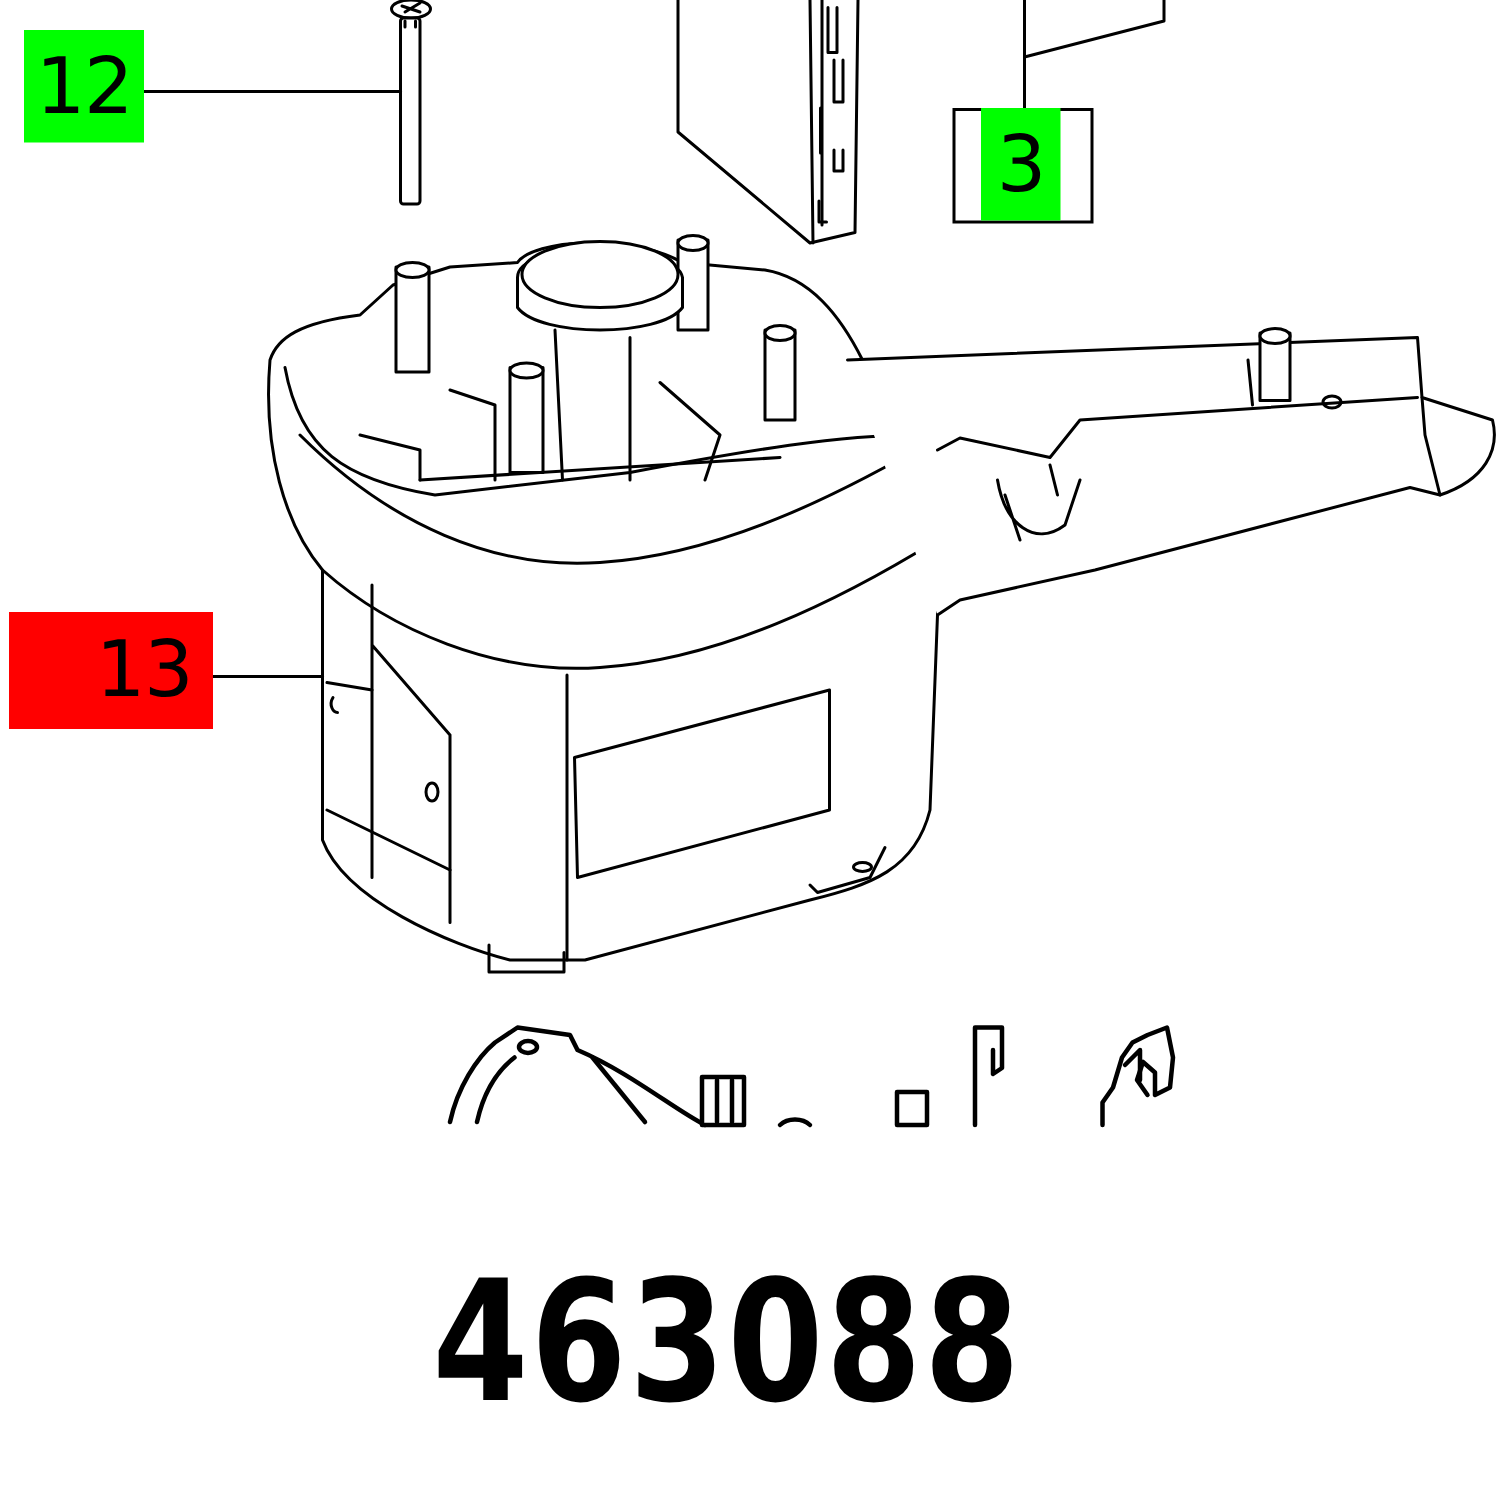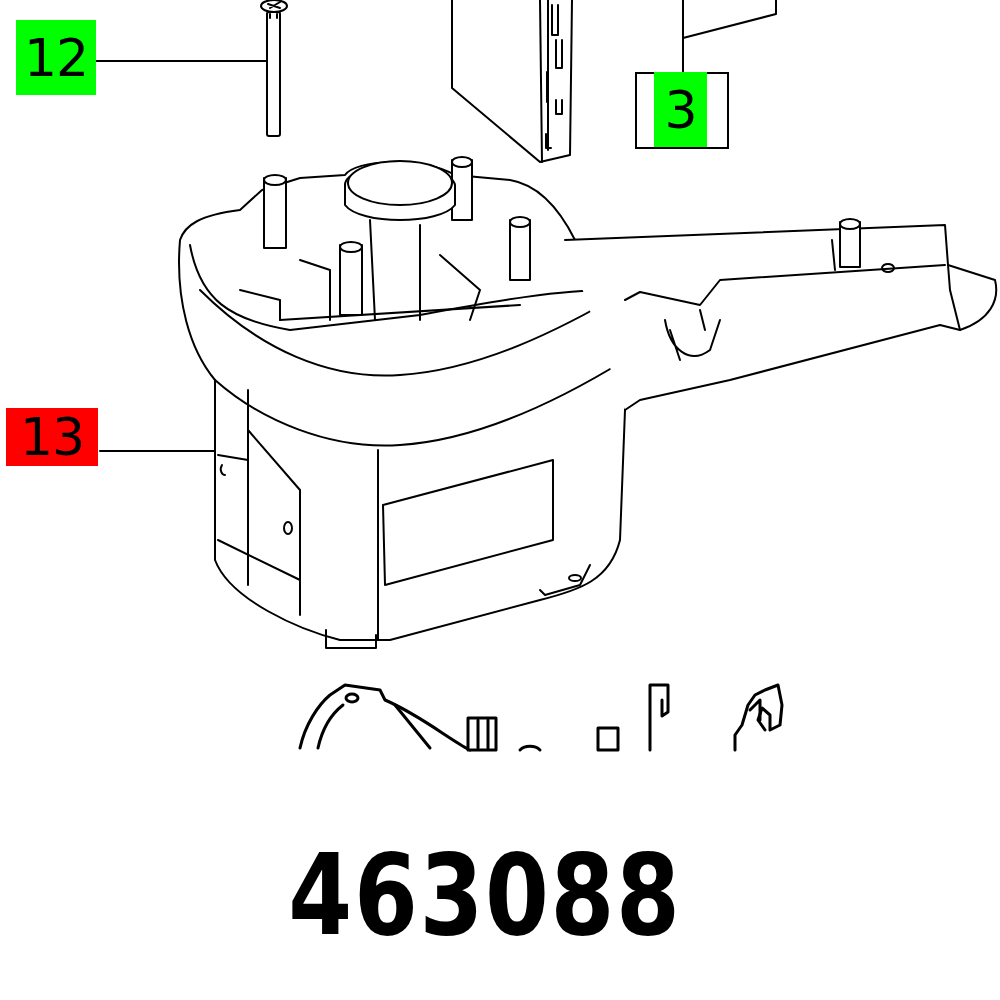--- a/index.html
+++ b/index.html
@@ -3,21 +3,21 @@
 <meta charset="utf-8">
 <style>
   html, body { margin: 0; padding: 0; background: #ffffff; }
   body { width: 1000px; height: 1000px; position: relative; overflow: hidden; font-family: "DejaVu Sans", sans-serif; }
   .canvas { position: absolute; left: 0; top: 0; width: 1000px; height: 1000px; }
   .label {
     position: absolute; display: flex; align-items: center; justify-content: center;
     font-family: "DejaVu Sans", sans-serif; color: #000; font-size: 52px; line-height: 1; letter-spacing: -1px;
   }
   .label-12 { left: 16px; top: 20px; width: 80px; height: 75px; }
-  .label-13 { left: 6px; top: 408px; width: 92px; height: 58px; }
+  .label-13 { left: 6px; top: 408px; width: 92px; height: 78px; padding-left: 44px; }
   .label-3-box { position: absolute; left: 635px; top: 72px; width: 94px; height: 77px; border: 2px solid #000; box-sizing: border-box; background: #fff; }
   .label-3 { left: 654px; top: 72px; width: 53px; height: 75px; }
   .part-number {
     position: absolute; left: 0; top: 830px; width: 970px; text-align: center;
     font-family: "DejaVu Sans", sans-serif; font-weight: bold; font-size: 112px; color: #000; letter-spacing: 2px;
     transform: scaleX(0.82); transform-origin: 485px 0;
   }
 </style>
 </head>
 <body>

